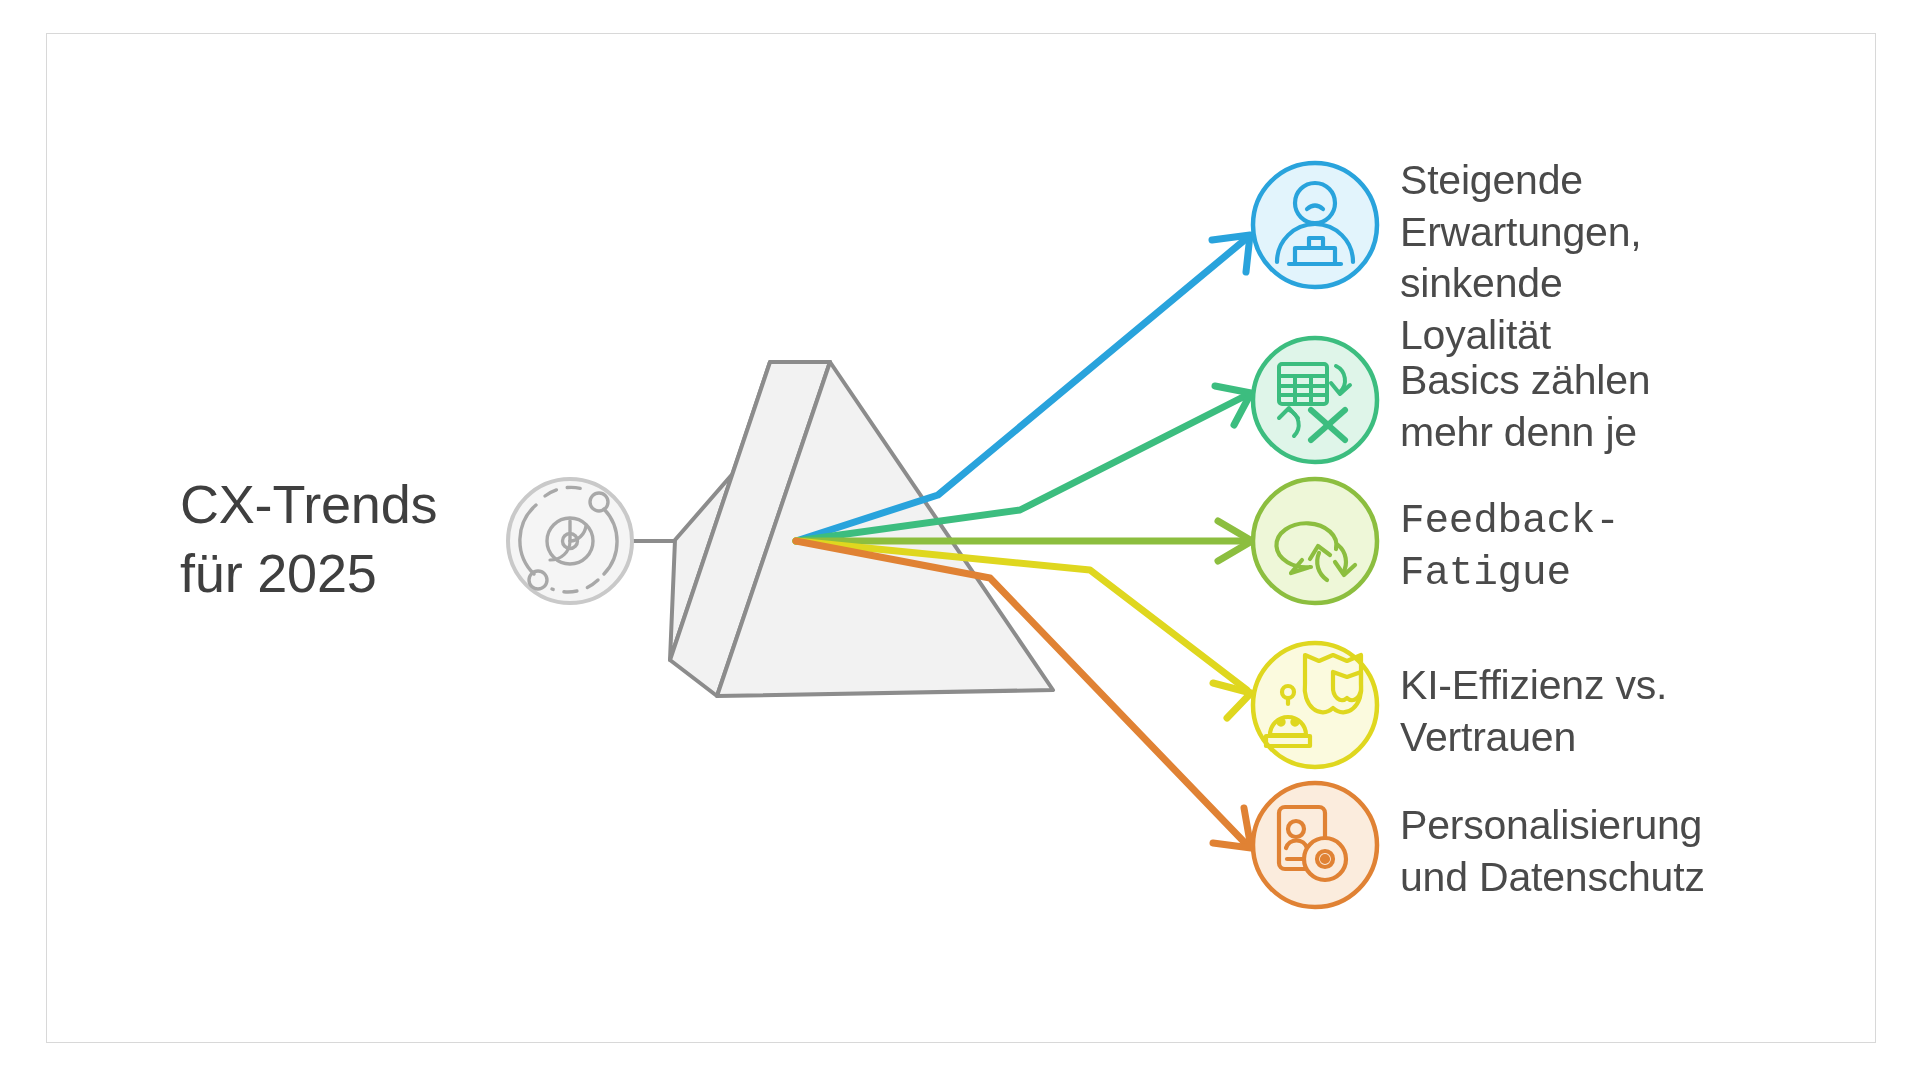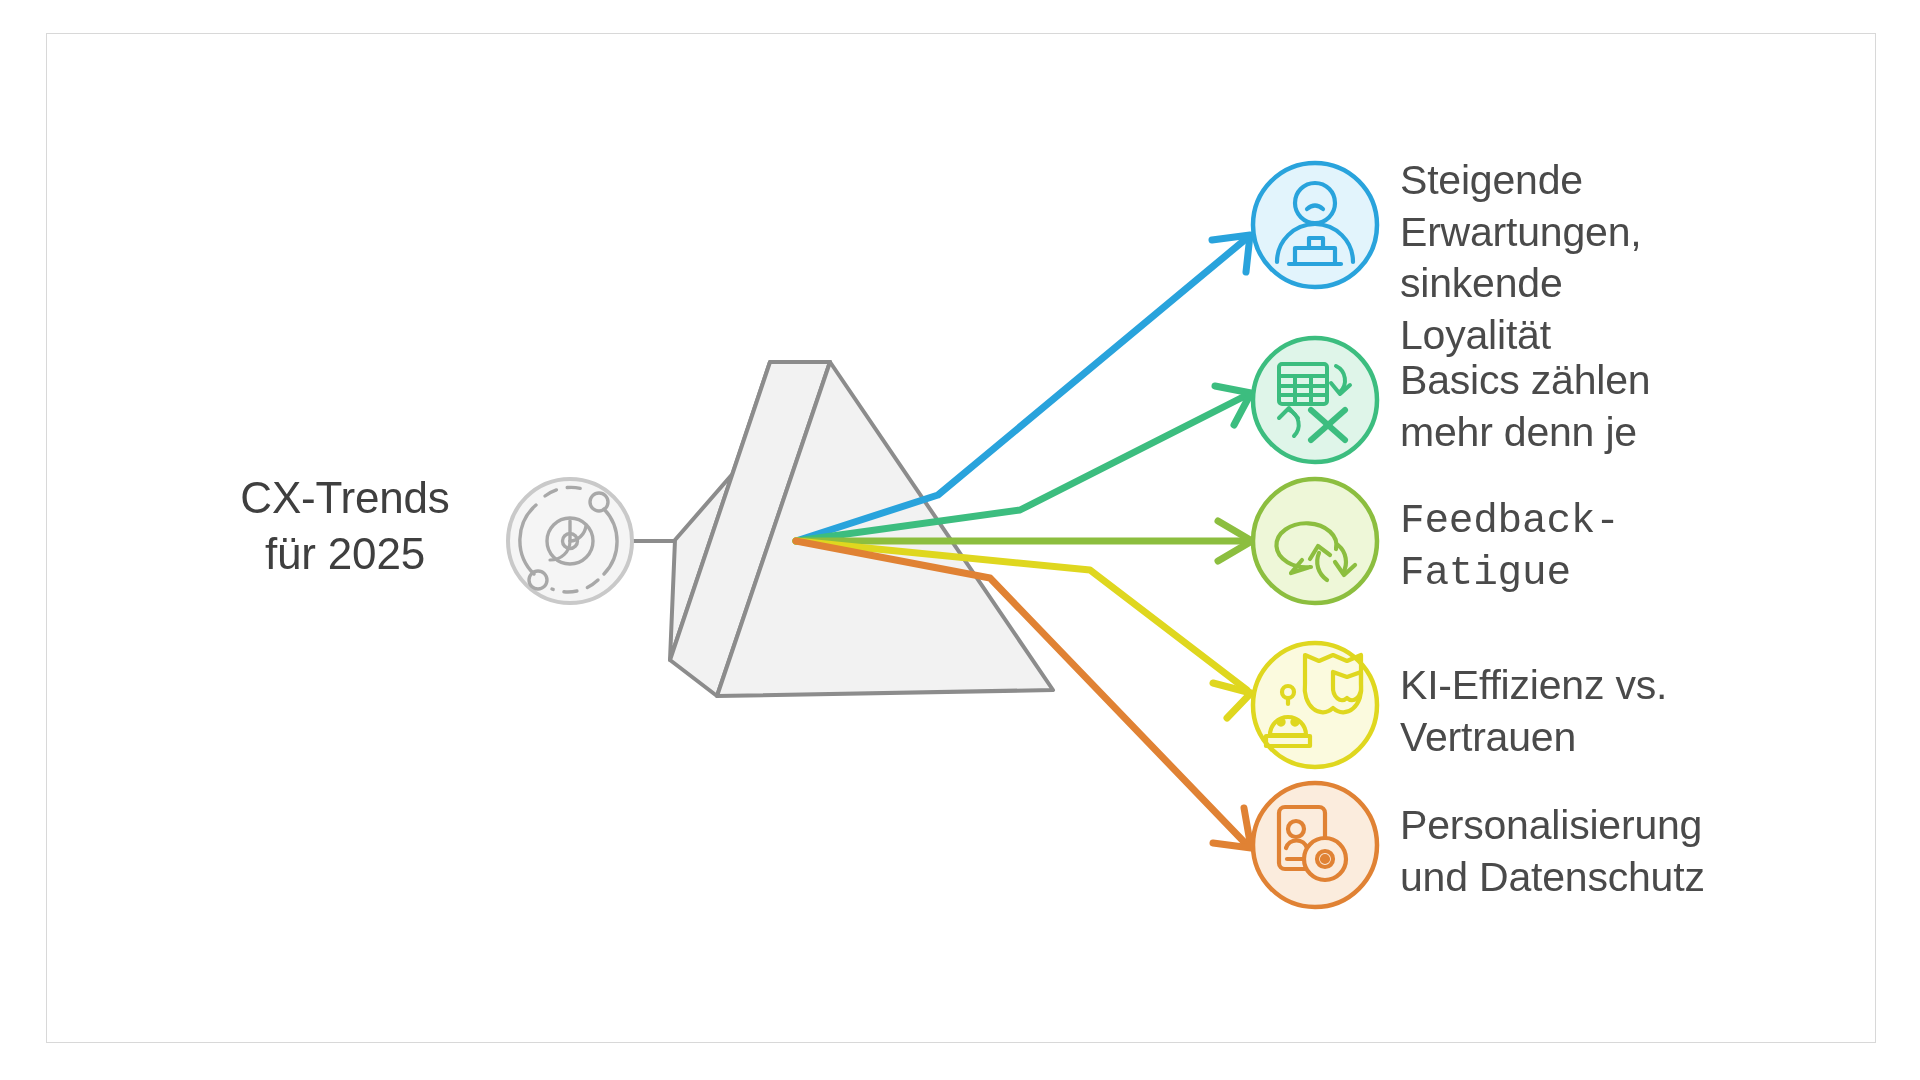--- a/index.html
+++ b/index.html
@@ -44,22 +44,22 @@
     line-height: 1.26;
     font-family: "Liberation Sans", sans-serif;
     white-space: pre-line;
     letter-spacing: -0.2px;
   }
   #central-title {
     position: absolute;
     left: 180px;
     top: 470px;
     width: 330px;
-    text-align: center;
-    font-size: 44px;
+    text-align: left;
+    font-size: 54px;
     line-height: 1.28;
     color: #3f3f3f;
   }
   .trend-label {
     left: 1400px;
   }
 </style>
 </head>
 <body>
 

